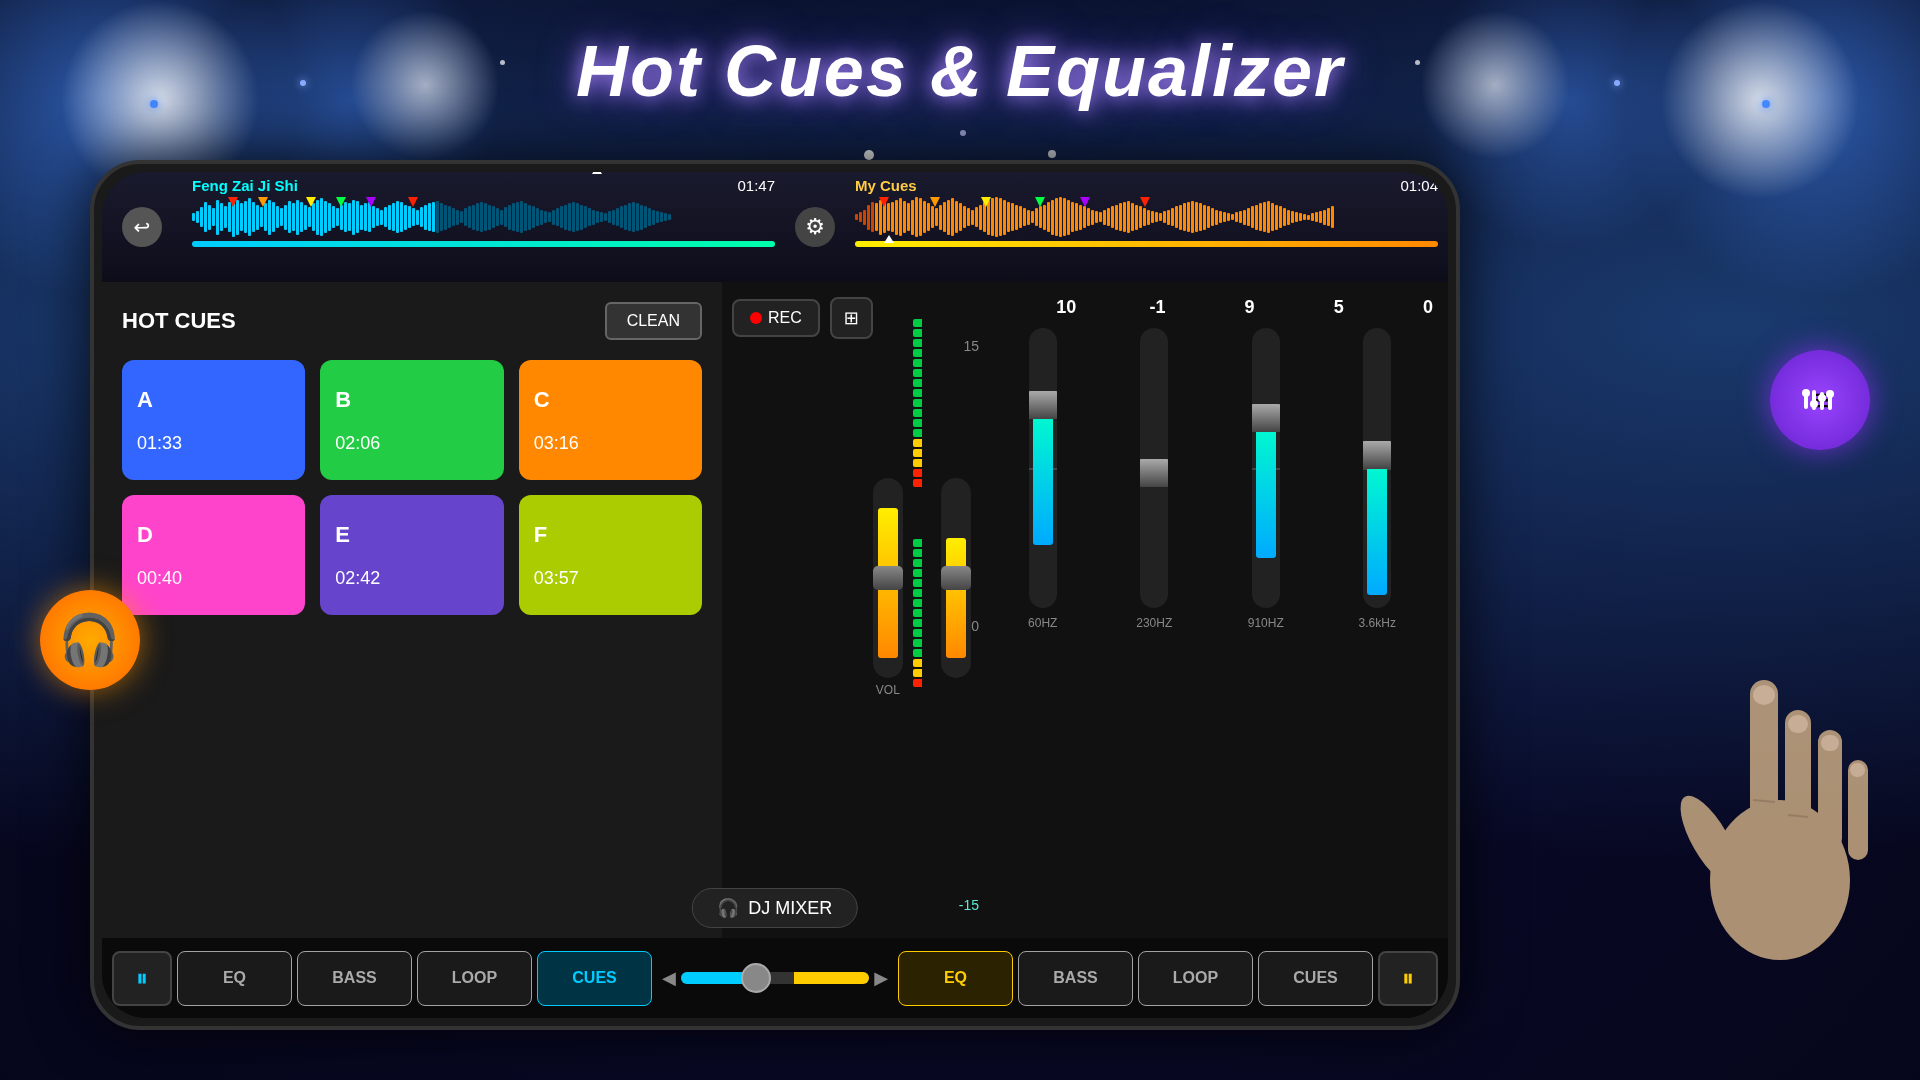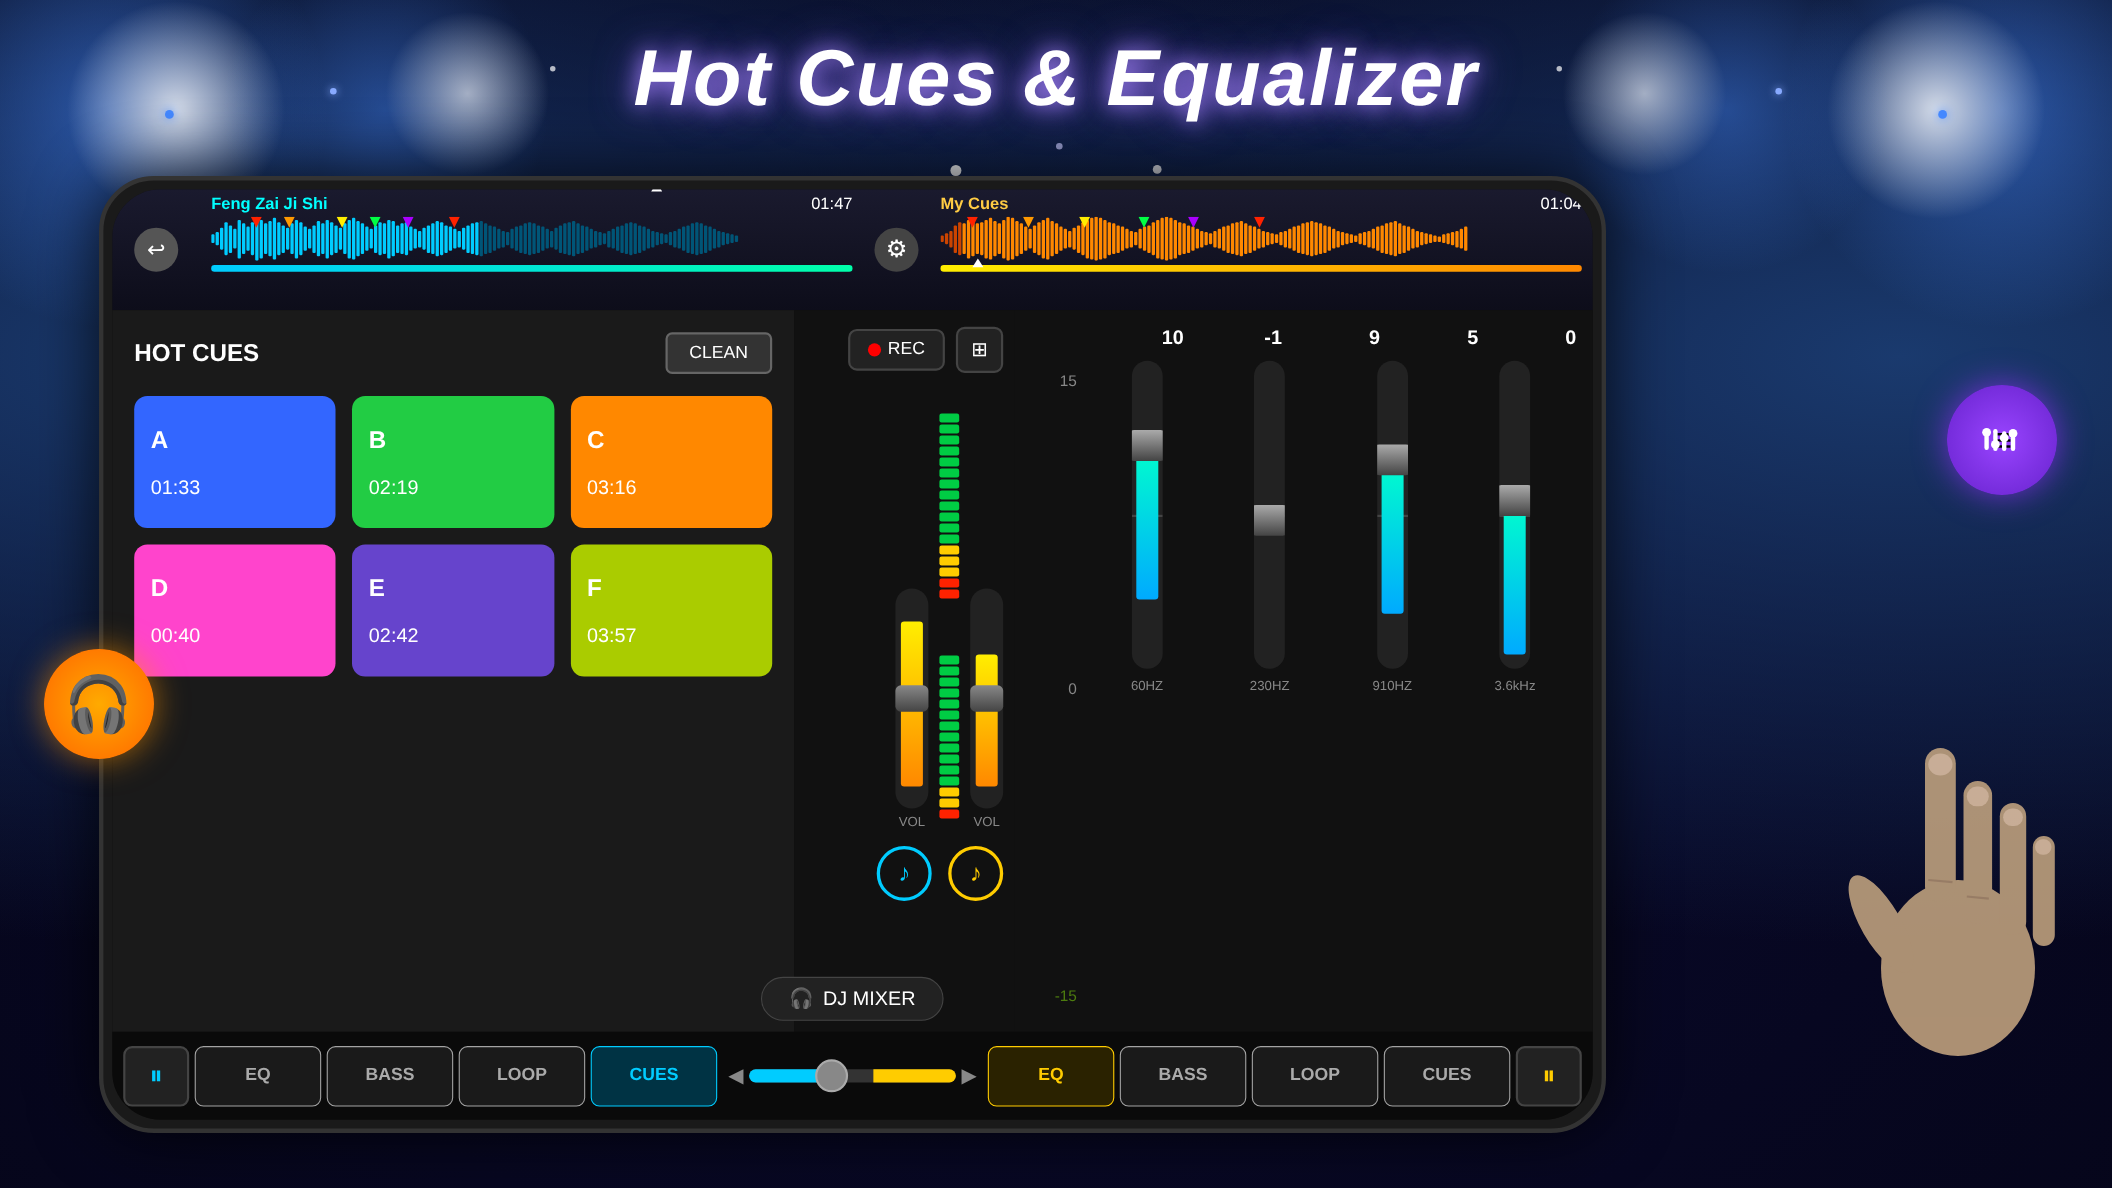--- a/index.html
+++ b/index.html
@@ -246,24 +246,23 @@
     .cue-c { background: #ff8800; }
     .cue-d { background: #ff44cc; }
     .cue-e { background: #6644cc; }
     .cue-f { background: #aacc00; }
 
     
     .center-panel {
       width: 200px;
       background: #111;
       display: flex;
-      flex-direction: column;
-      align-items: flex-end;
+      flex-direction: row;
+      align-items: flex-start;
       padding: 15px 10px;
-      gap: 15px;
       flex-shrink: 0;
     }
 
     .rec-grid-row {
       display: flex;
       gap: 10px;
       align-items: center;
     }
 
     .rec-btn {
@@ -1085,21 +1084,21 @@
           <span class="hot-cues-title">HOT CUES</span>
           <button class="clean-btn">CLEAN</button>
         </div>
         <div class="cue-grid" id="cue-grid">
         <div class="cue-pad cue-a">
               <span class="cue-pad-letter">A</span>
               <span class="cue-pad-time">01:33</span>
             </div>
             <div class="cue-pad cue-b">
               <span class="cue-pad-letter">B</span>
-              <span class="cue-pad-time">02:19</span>
+              <span class="cue-pad-time">02:06</span>
             </div>
             <div class="cue-pad cue-c">
               <span class="cue-pad-letter">C</span>
               <span class="cue-pad-time">03:16</span>
             </div>
             <div class="cue-pad cue-d">
               <span class="cue-pad-letter">D</span>
               <span class="cue-pad-time">00:40</span>
             </div>
             <div class="cue-pad cue-e">
@@ -1199,21 +1198,21 @@
             <span class="eq-value">9</span>
             <span class="eq-value">5</span>
             <span class="eq-value">0</span>
           </div>
 
         <div class="eq-sliders-area">
 
           <div class="eq-scale" id="eq-scale">
               <div style="color: rgb(136, 136, 136); font-size: 14px; text-align: right;">15</div>
               <div style="color: rgb(136, 136, 136); font-size: 14px; text-align: right;">0</div>
-              <div style="color: #4d7c0f; font-size: 14px; text-align: right;">-15</div>
+              <div style="color: #5eead4; font-size: 14px; text-align: right;">-15</div>
             </div>
 
           <div class="eq-sliders" id="eq-sliders">
               <div class="eq-slider-col">
     <div class="eq-fader-track" style="position:relative;">
       <div class="eq-fader-center-line"></div>
       <div class="eq-fader-fill eq-fader-fill-teal" style="top:77px;bottom:63px;"></div>
       <div class="eq-fader-knob" style="top:63px;"></div>
     </div>
     <div class="eq-freq-label">60HZ</div>

